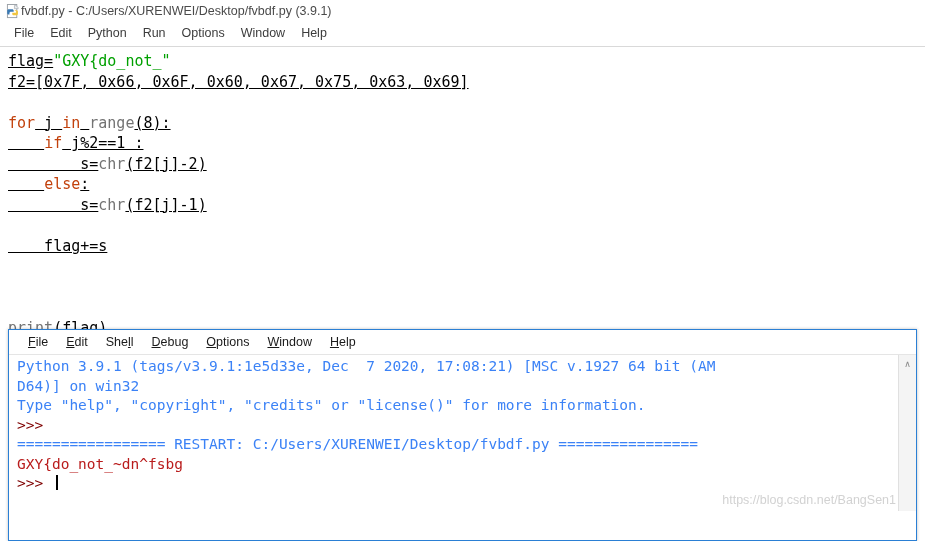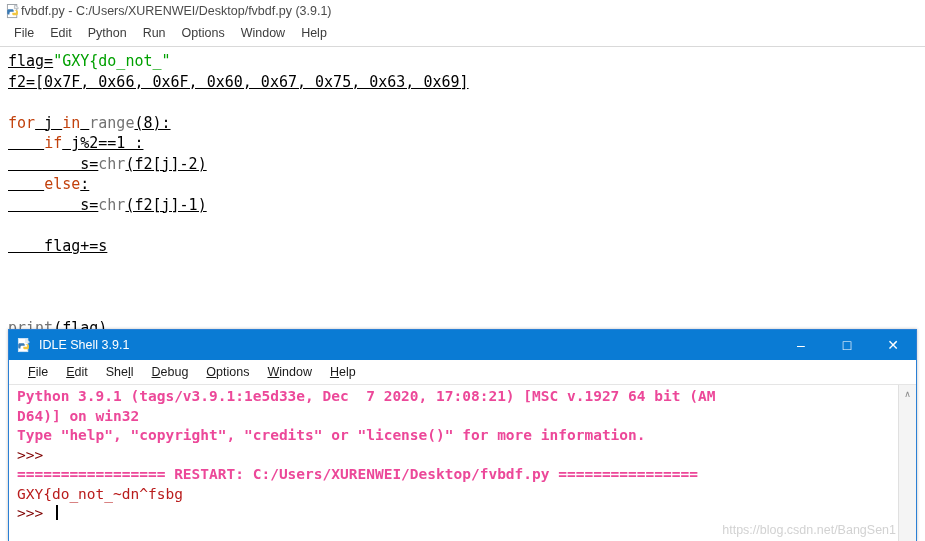--- a/index.html
+++ b/index.html
@@ -82,21 +82,21 @@
   .sh-body{
     position:relative;background:#ffffff;height:156px;overflow:hidden;
   }
   .sh-text{
     padding:2px 0 0 8px;
     font-family:"DejaVu Sans Mono","Liberation Mono",monospace;
     font-size:14.5px;line-height:19.5px;white-space:pre;color:#000000;
   }
   .o-prompt{color:#7f0000;}
   .o-out{color:#b91c1c;}
-  .o-restart{color:#ec4899;font-weight:bold;}
+  .o-restart{color:#3b82f6;}
   .cursor-bar{
     display:inline-block;width:2px;height:15px;background:#000;
     vertical-align:-2px;margin-left:4px;
   }
   
   .sh-scroll{
     position:absolute;right:0;top:0;width:17px;height:156px;
     background:#f4f4f4;border-left:1px solid #e0e0e0;
   }
   .sh-scroll-up{
@@ -136,36 +136,20 @@
     <span class="ed-menu-item">Window</span>
     <span class="ed-menu-item">Help</span>
   </div>
   <div class="ed-sep"></div>
 
   <div class="code-area" id="code-area"><div><span class="k-def">flag=</span><span class="k-str">"GXY{do_not_"</span></div><div><span class="k-def">f2=[0x7F, 0x66, 0x6F, 0x60, 0x67, 0x75, 0x63, 0x69]</span></div><div>&nbsp;</div><div><span class="k-kw">for</span><span class="k-def"> j </span><span class="k-kw">in</span><span class="k-def"> </span><span class="k-bi">range</span><span class="k-def">(8):</span></div><div><span class="k-def">    </span><span class="k-kw">if</span><span class="k-def"> j%2==1 :</span></div><div><span class="k-def">        s=</span><span class="k-bi">chr</span><span class="k-def">(f2[j]-2)</span></div><div><span class="k-def">    </span><span class="k-kw">else</span><span class="k-def">:</span></div><div><span class="k-def">        s=</span><span class="k-bi">chr</span><span class="k-def">(f2[j]-1)</span></div><div>&nbsp;</div><div><span class="k-def">    flag+=s</span></div><div>&nbsp;</div><div>&nbsp;</div><div>&nbsp;</div><div><span class="k-bi">print</span><span class="k-def">(flag)</span></div></div>
 </div>
 
 <div id="shell-window">
 
-  <div class="sh-titlebar">
-    <span class="py-icon">
-      <svg width="15" height="15" viewBox="0 0 16 16">
-        <rect x="1.5" y="0.5" width="10" height="14" fill="#ffffff" stroke="#cfe4f6" stroke-width="1"></rect>
-        <path d="M9 1.5h1.5L13 4v1H9z" fill="#e8eaed" stroke="#cfe4f6" stroke-width=".6"></path>
-        <path d="M3.2 5.6h3.4c.9 0 1.6.6 1.6 1.5v1.2H5.3c-.9 0-1.6.7-1.6 1.5v1.4H2.6c-.9 0-1.3-.8-1.3-1.7V7.2c0-.9.6-1.6 1.9-1.6z" fill="#3a7ab5"></path>
-        <path d="M8.8 6.6h2.3c1 0 1.6.6 1.6 1.6v2.3c0 1-.7 1.6-1.6 1.6H8.3c-.9 0-1.6-.6-1.6-1.5V9.3h3c.9 0 1.3-.6 1.3-1.4z" fill="#f2c53d"></path>
-      </svg>
-    </span>
-    <span class="sh-title-text">IDLE Shell 3.9.1</span>
-    <span class="sh-winbtns">
-      <span class="sh-btn">–</span>
-      <span class="sh-btn">□</span>
-      <span class="sh-btn">✕</span>
-    </span>
-  </div>
 
   <div class="sh-menubar" id="shell-menubar">
       <span class="sh-menu-item"><u>F</u>ile</span>
       <span class="sh-menu-item"><u>E</u>dit</span>
       <span class="sh-menu-item">She<u>l</u>l</span>
       <span class="sh-menu-item"><u>D</u>ebug</span>
       <span class="sh-menu-item"><u>O</u>ptions</span>
       <span class="sh-menu-item"><u>W</u>indow</span>
       <span class="sh-menu-item"><u>H</u>elp</span>
     </div>

